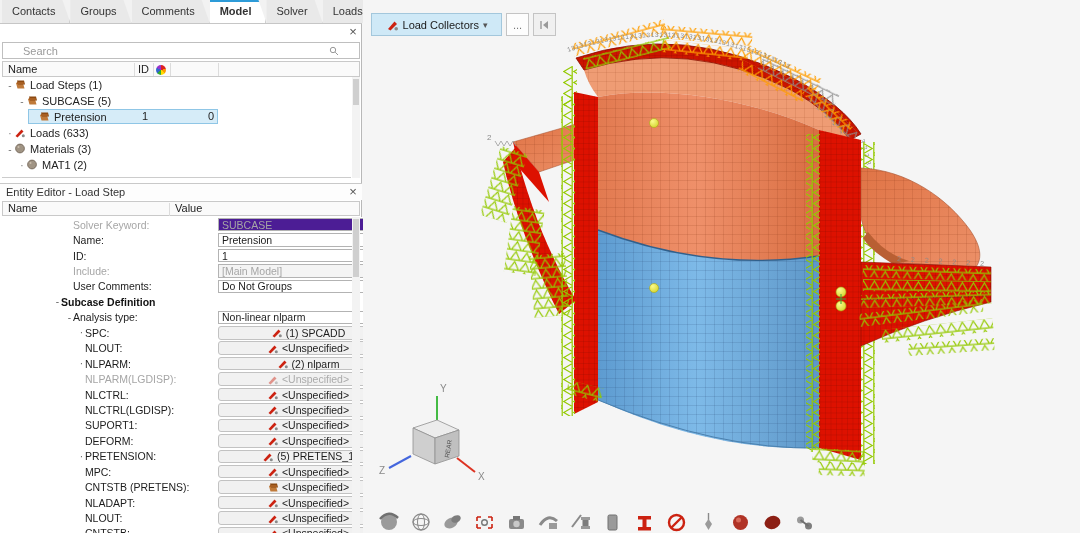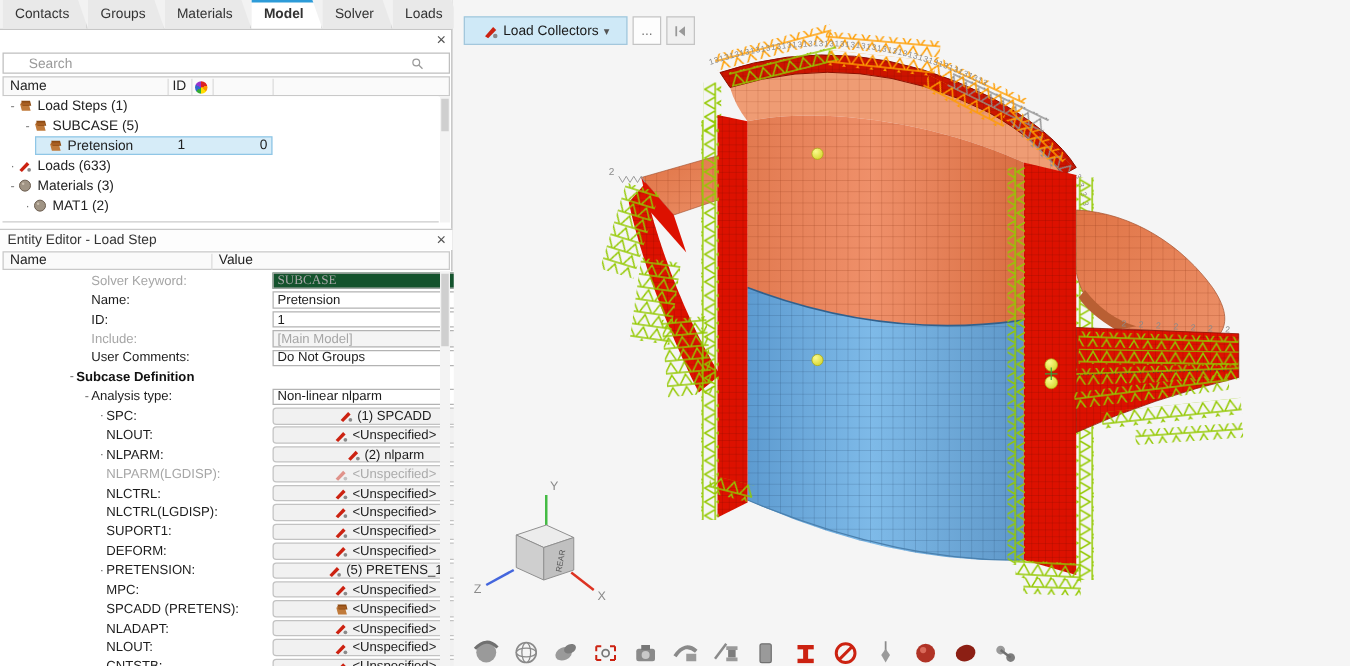--- a/index.html
+++ b/index.html
@@ -59,21 +59,21 @@
 
   .ee-rows { position:absolute; left:2px; top:217px; width:350px; height:320px; overflow:hidden; background:#fff;margin-left:48px; }
   .ee-row { position:relative; height:15.45px; display:flex; align-items:center; }
   .ee-row .lbl { font-size:10.5px; color:#1c1c1c; white-space:nowrap; }
   .ee-row .lbl.dis { color:#a6a6a6; }
   .ee-row .lbl.sec { font-weight:bold; color:#111; }
   .ee-row .exp { color:#666; font-size:10px; width:7px; display:inline-block; text-align:center; }
   .ee-val { position:absolute; left:168px; width:180px; height:13.5px; display:flex; align-items:center; }
   .vi-text { width:100%; height:13.5px; border:1px solid #b3b3b3; background:#fff; font-size:10.5px;
     color:#1c1c1c; padding:0 3px; font-family:"Liberation Sans",sans-serif; }
-  .vi-text.dis { background:#14532d; color:#a6a6a6;font-family:Liberation Serif, serif; }
+  .vi-text.dis { background:#4c1d95; color:#a6a6a6; }
   .vi-drop { width:100%; height:13.5px; border:1px solid #b3b3b3; background:#fff; font-size:10.5px;
     color:#1c1c1c; padding:0 3px; display:flex; align-items:center; }
   .vi-drop.dis { background:#f4f4f4; color:#a6a6a6; }
   .vi-drop .dtext { flex:1; white-space:nowrap; overflow:hidden; }
   .vi-drop .chev { color:#666; font-size:8px; }
   .vi-sel { width:100%; height:13.5px; border:1px solid #c2c2c2; border-radius:3px; background:#f1f1f1;
     font-size:10.5px; color:#1c1c1c; display:flex; align-items:center; justify-content:center; position:relative; }
   .vi-sel.dis { color:#ababab; }
   .vi-sel.dis .sic { opacity:.45; }
   .vi-sel .sic { display:inline-block; width:12px; height:11px; margin-right:3px; }
@@ -100,21 +100,21 @@
 </style>
 </head>
 <body>
 
 <div class="app">
 
   <div class="left-panel">
     <div class="tab-bar">
         <div class="tab">Contacts</div>
         <div class="tab">Groups</div>
-        <div class="tab">Materials</div>
+        <div class="tab">Comments</div>
         <div class="tab active">Model</div>
         <div class="tab">Solver</div>
         <div class="tab">Loads</div>
       </div>
 
     <div class="panel-x" id="browser-x">×</div>
 
     <div class="search-wrap">
       <input type="text" placeholder="Search" style="">
       <svg width="10" height="10" viewBox="0 0 10 10">
@@ -413,21 +413,21 @@
                 </svg></span>
               <span>&lt;Unspecified&gt;</span>
               <span class="pick"><svg width="9" height="10" viewBox="0 0 9 10">
                   <path d="M1.5,0.5 L1.5,7.5 L3.5,5.5 L5,9 L6.6,8.2 L5.2,4.9 L7.8,4.6 Z" fill="#b2b2b2"></path>
                 </svg></span>
             </div>
           </div>
         </div>
         <div class="ee-row" style="padding-left: 28px;">
           <span class="exp"></span>
-          <span class="lbl">SPCADD (PRETENS):</span>
+          <span class="lbl">CNTSTB (PRETENS):</span>
           <div class="ee-val">
             <div class="vi-sel">
               <span class="sic"><svg width="12" height="11" viewBox="0 0 12 11">
                   <path d="M2,4 L9,4 L10.5,9.5 L3.5,9.5 Z" fill="#c07a3a"></path>
                   <path d="M3,1.5 L10,1.5 L11,5.5 L4,5.5 Z" fill="#8c4a12"></path>
                   <path d="M2.6,3 L9.6,3 L10.2,5 L3.2,5 Z" fill="#a85f22"></path>
                 </svg></span>
               <span>&lt;Unspecified&gt;</span>
               <span class="pick"><svg width="9" height="10" viewBox="0 0 9 10">
                   <path d="M1.5,0.5 L1.5,7.5 L3.5,5.5 L5,9 L6.6,8.2 L5.2,4.9 L7.8,4.6 Z" fill="#b2b2b2"></path>

